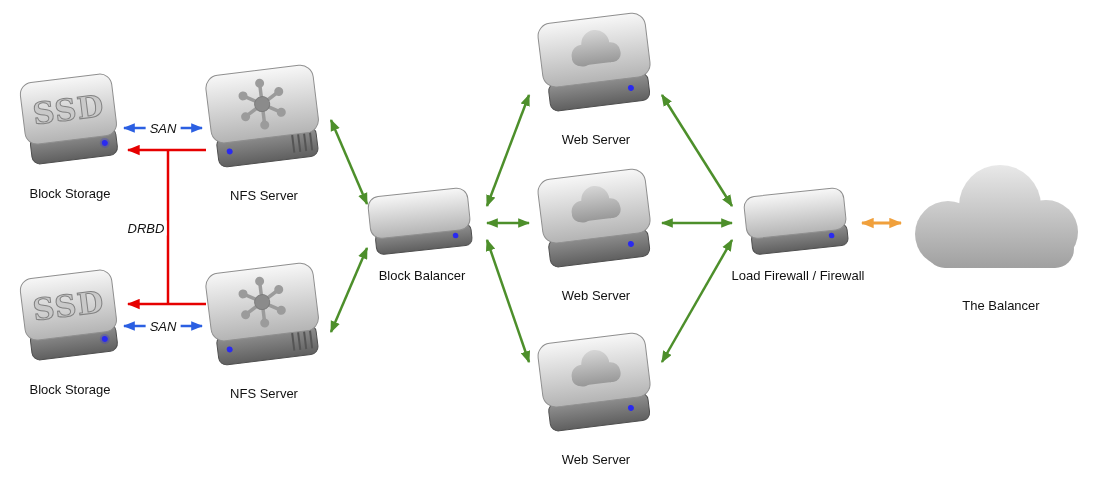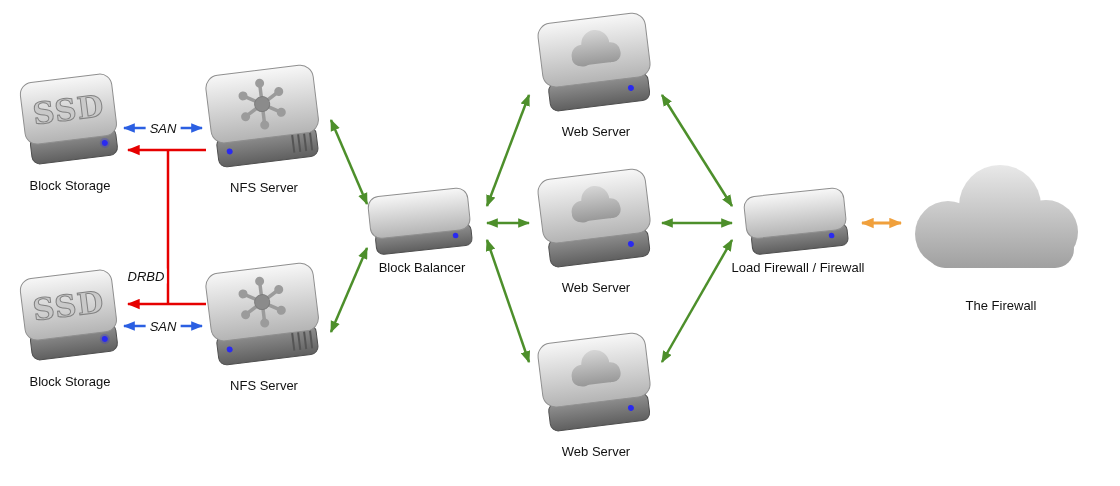--- a/index.html
+++ b/index.html
@@ -2,21 +2,21 @@
 <html><head>
 <meta charset="utf-8">
 <style>
   html,body{margin:0;padding:0;background:#ffffff;}
   .canvas{
     position:relative;width:1120px;height:486px;background:#ffffff;
     font-family:"Liberation Sans",sans-serif;overflow:hidden;
   }
   .wires{position:absolute;left:0;top:0;width:1120px;height:486px;}
   .node{position:absolute;display:flex;flex-direction:column;align-items:center;}
-  .node-label{font-size:13px;color:#111;margin-top:0;white-space:nowrap;}
+  .node-label{font-size:13px;color:#111;margin-top:8px;white-space:nowrap;}
   .edge-label{
     position:absolute;transform:translate(-50%,-50%);
     background:#ffffff;padding:0 4px;font-size:13px;color:#111;white-space:nowrap;font-style:italic;
   }
   .ssd-text{
     font-family:"DejaVu Serif",serif;font-weight:bold;font-size:30px;
     fill:#c9c9c9;stroke:#828282;stroke-width:1px;letter-spacing:1px;
   }
   svg{display:block;}
 </style>
@@ -71,21 +71,21 @@
     <line x1="487" y1="240" x2="529" y2="362" stroke-width="2.5" marker-start="url(#mGreen)" marker-end="url(#mGreen)" stroke="#4d8f2b"></line>
     <line x1="662" y1="95" x2="732" y2="206" stroke-width="2.5" marker-start="url(#mGreen)" marker-end="url(#mGreen)" stroke="#4d8f2b"></line>
     <line x1="662" y1="223" x2="732" y2="223" stroke-width="2.5" marker-start="url(#mGreen)" marker-end="url(#mGreen)" stroke="#4d8f2b"></line>
     <line x1="662" y1="362" x2="732" y2="240" stroke-width="2.5" marker-start="url(#mGreen)" marker-end="url(#mGreen)" stroke="#4d8f2b"></line>
 
     <line x1="862" y1="223" x2="901" y2="223" stroke-width="3" marker-start="url(#mOrange)" marker-end="url(#mOrange)" stroke="#f0a03c"></line>
   </svg>
 
   <div class="edge-label" style="left:163px;top:128px;">SAN</div>
   <div class="edge-label" style="left:163px;top:326px;">SAN</div>
-  <div class="edge-label" style="left:146px;top:228px;padding:0 2px;margin-top:48px;">DRBD</div>
+  <div class="edge-label" style="left:146px;top:228px;padding:0 2px;">DRBD</div>
 
   <div class="node" style="left:12px;top:66px;width:116px;">
     <svg width="104" height="112" viewBox="0 0 104 112">
       <g transform="rotate(-7 52 56)">
         <rect x="10" y="66" width="86" height="28" rx="8" fill="url(#gFront)" stroke="#4f4f4f"></rect>
         <rect x="6" y="12" width="92" height="62" rx="12" fill="url(#gTop)" stroke="#8f8f8f"></rect>
         <text class="ssd-text" x="52" y="54" text-anchor="middle">SSD</text>
         <circle cx="84" cy="81" r="5" fill="#2a2af0" opacity="0.25"></circle>
         <circle cx="84" cy="81" r="3" fill="#2a2af0"></circle>
       </g>
@@ -249,16 +249,16 @@
 
   <div class="node" style="left:896px;top:146px;width:210px;">
     <svg width="210" height="148" viewBox="0 0 210 148">
       <g fill="url(#gInternet)">
         <circle cx="52" cy="88" r="33"></circle>
         <circle cx="104" cy="60" r="41"></circle>
         <circle cx="150" cy="86" r="32"></circle>
         <rect x="30" y="84" width="148" height="38" rx="19"></rect>
       </g>
     </svg>
-    <div class="node-label" style="margin-top:4px;">The Firewall</div>
+    <div class="node-label" style="margin-top:4px;">The Balancer</div>
   </div>
 
 </div>
 
 </body></html>

